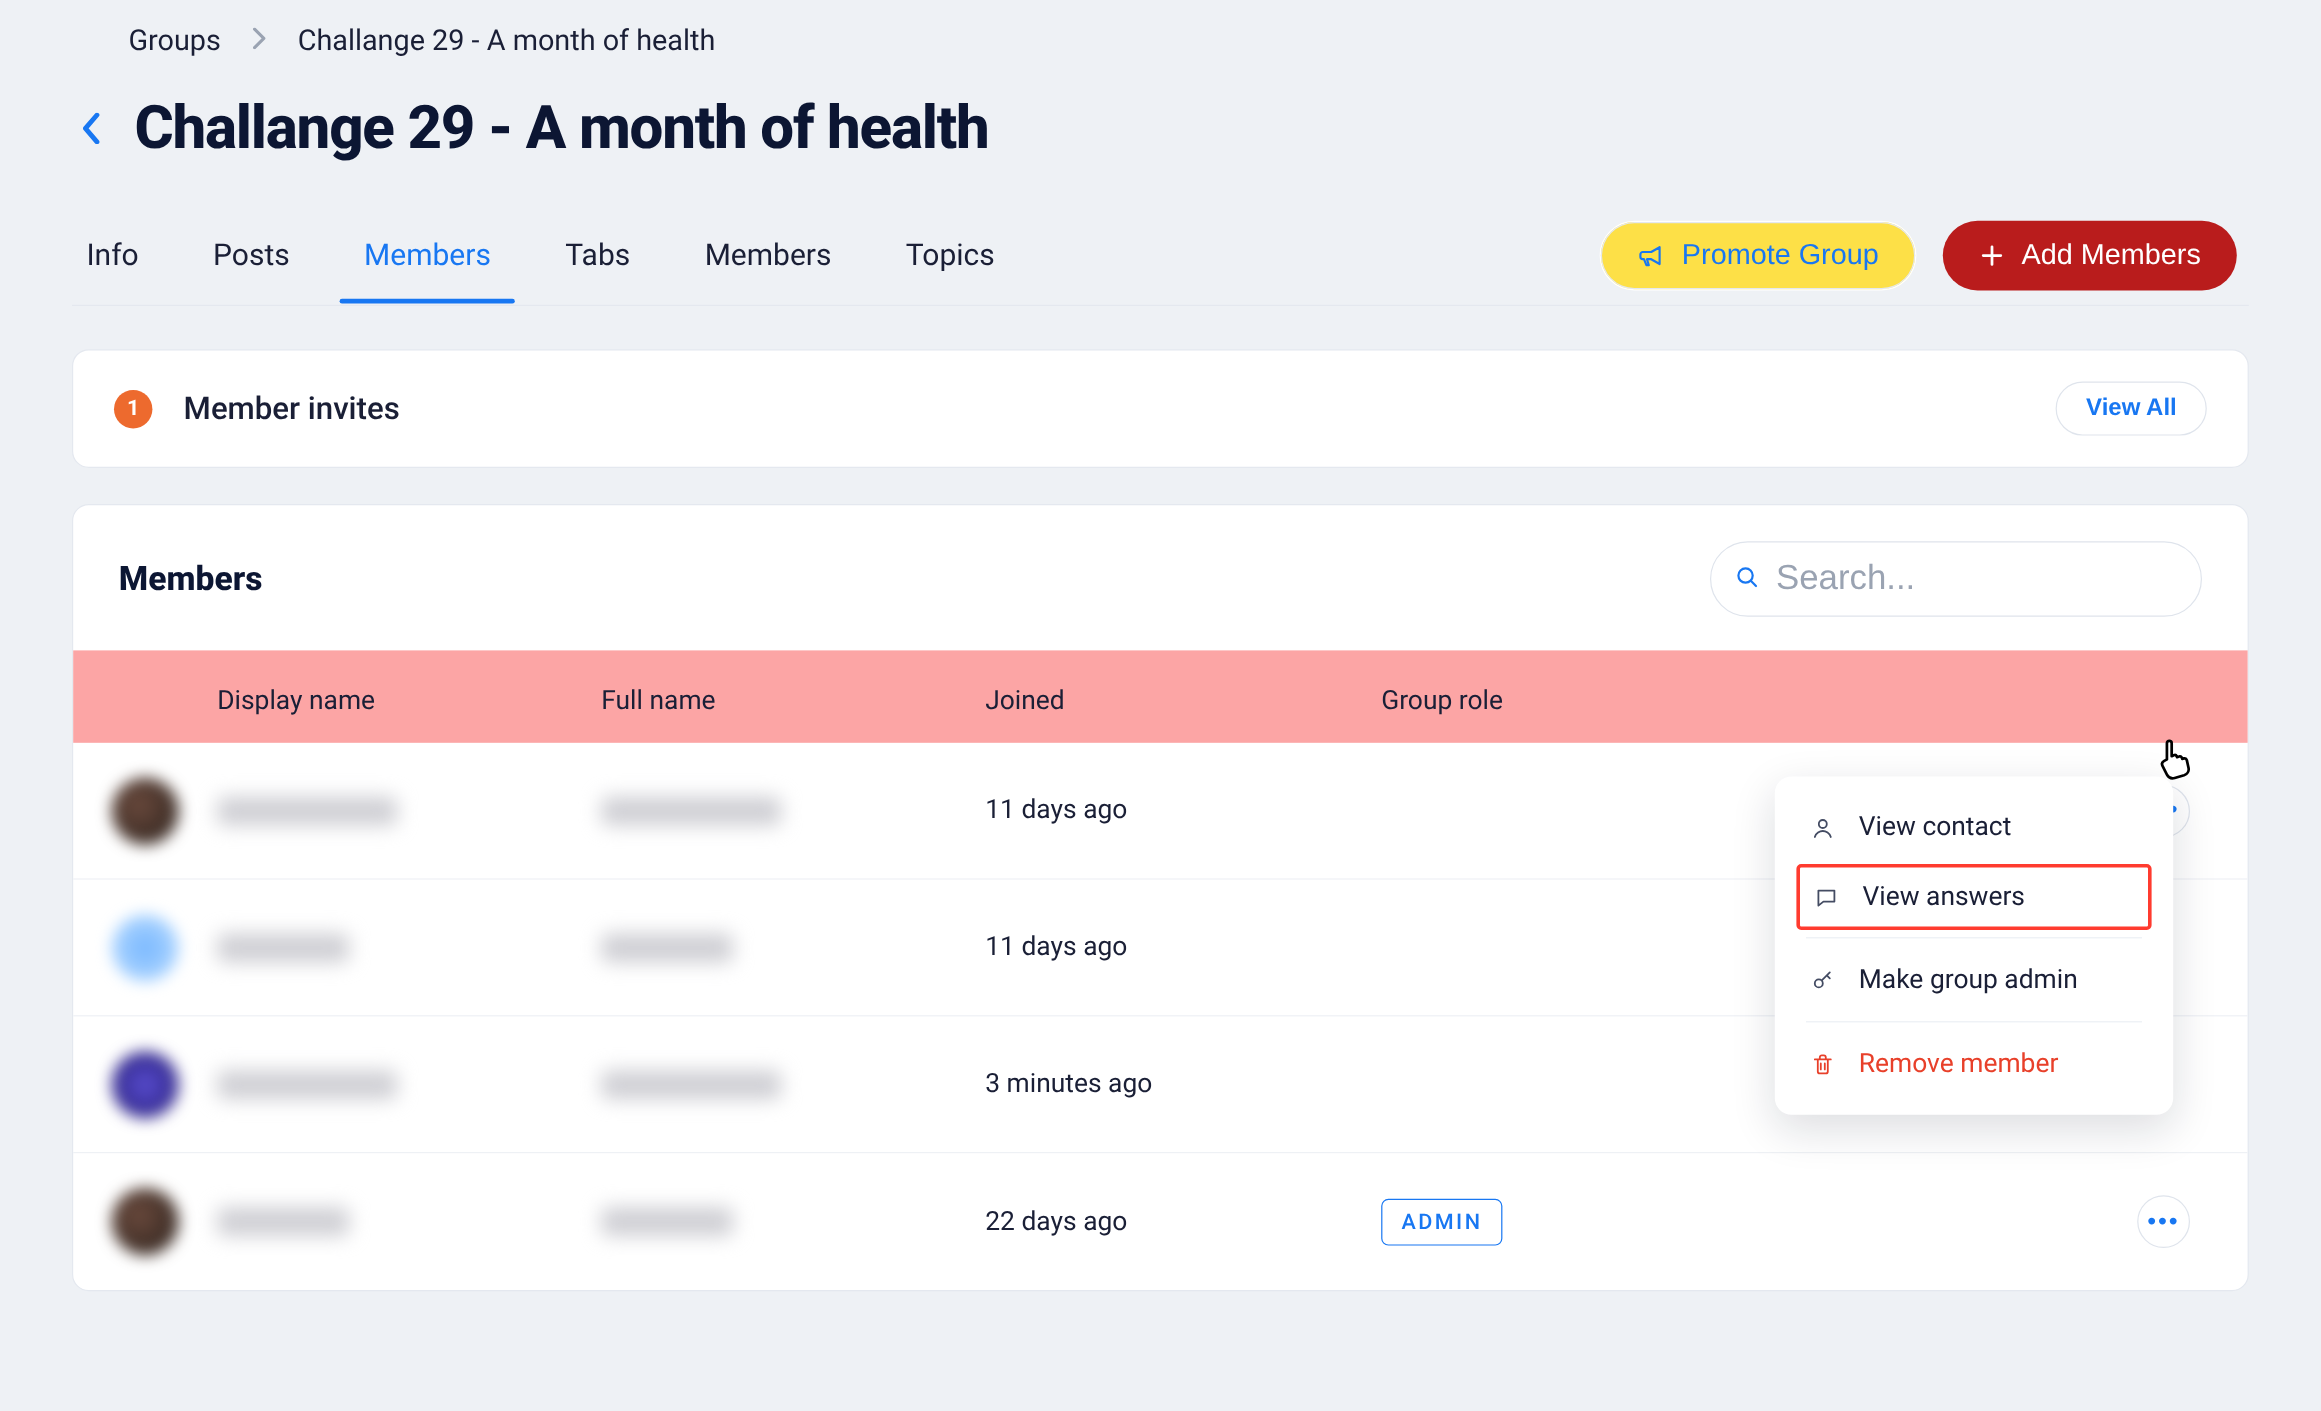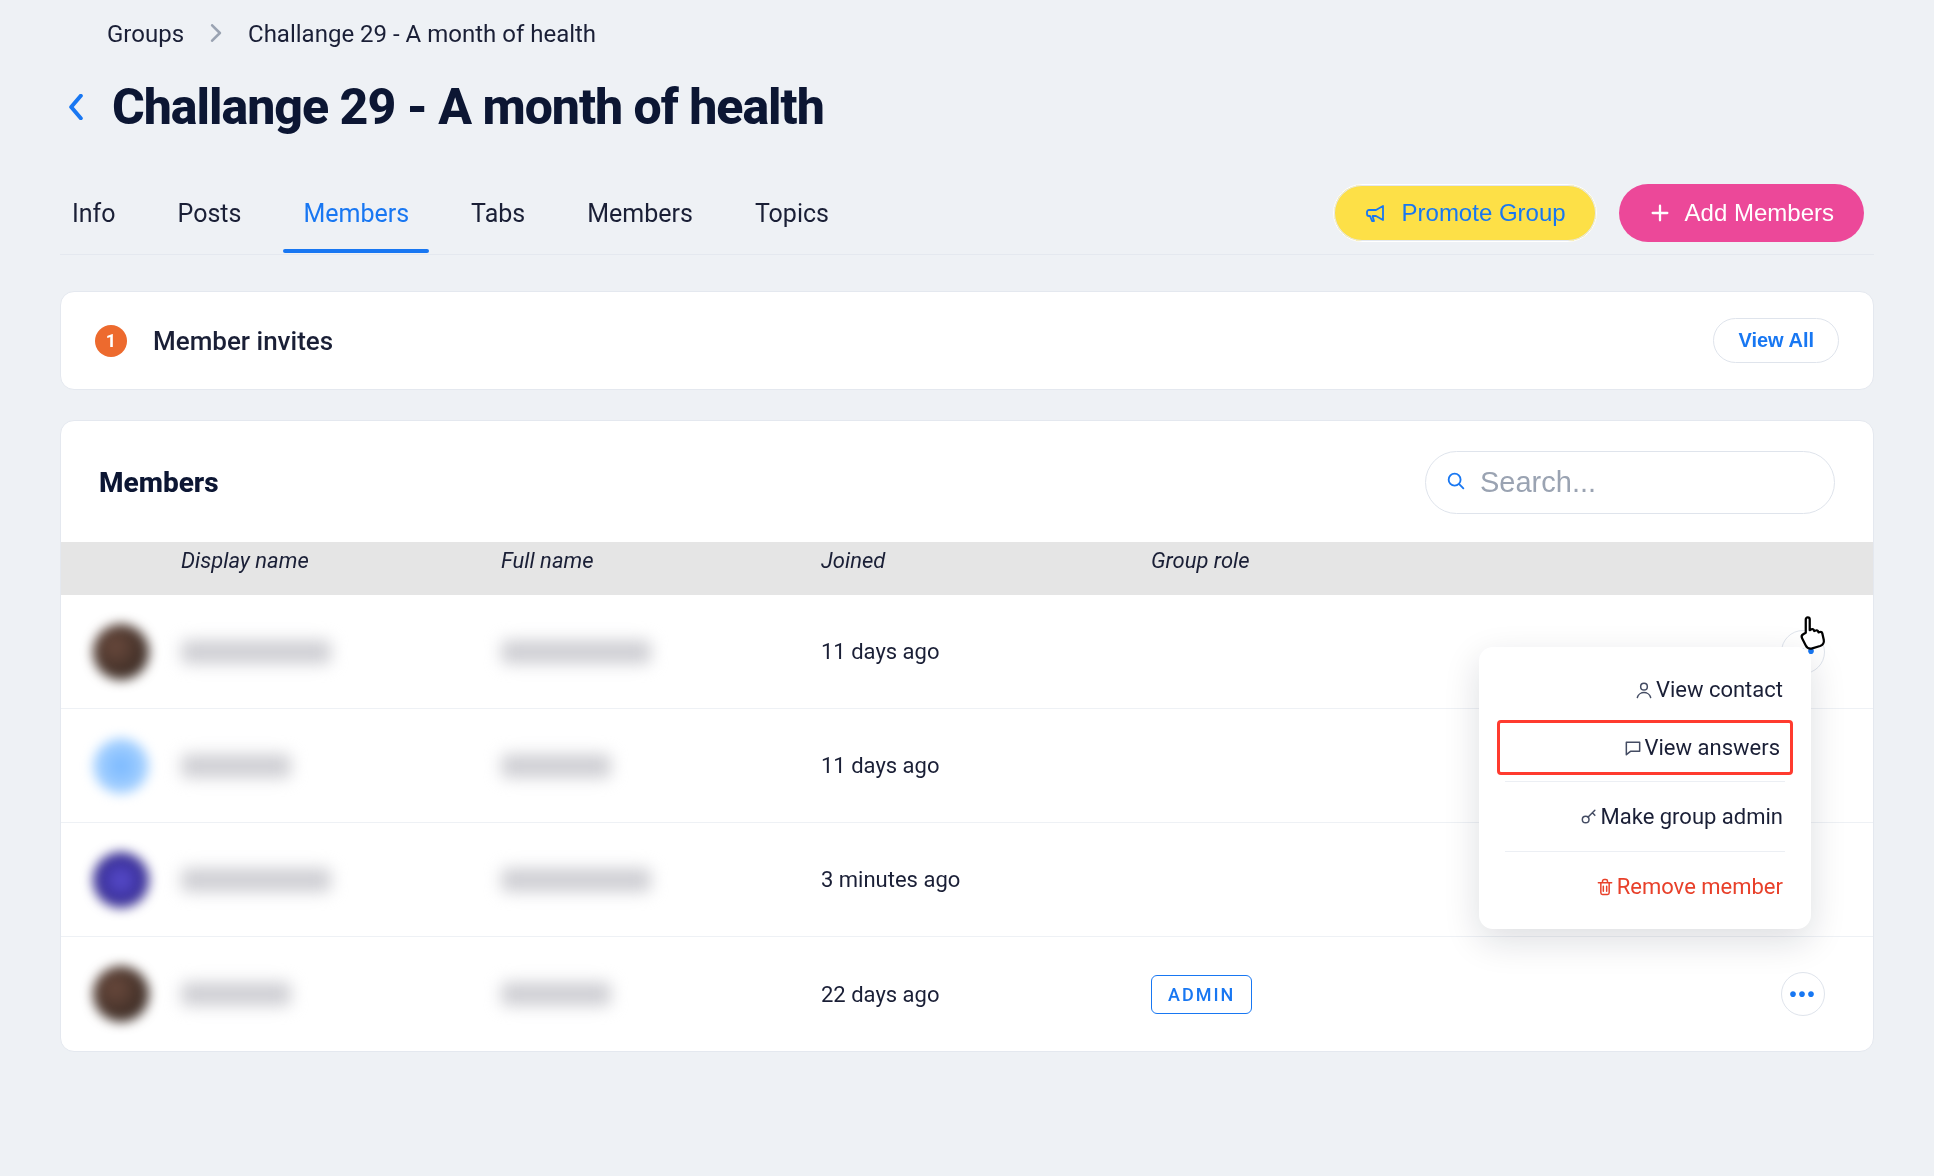--- a/index.html
+++ b/index.html
@@ -102,21 +102,21 @@
     border: none;
     white-space: nowrap;
   }
   .btn-outline {
     background: #fde047;
     color: #1877f2;
     border: 1px solid #fff;
     box-shadow: 0 0 0 1px #e4e8ef inset;
   }
   .btn-primary {
-    background: #ec4899;
+    background: #b91c1c;
     color: #fff;
   }
   .icon { display: inline-flex; }
   
   .invites-card {
     background: #fff;
     border: 1px solid #e4e8ef;
     border-radius: 14px;
     padding: 26px 34px;
     display: flex;
@@ -189,26 +189,25 @@
     position: absolute;
     left: 20px;
     top: 50%;
     transform: translateY(-50%);
     color: #1877f2;
   }
   
   .thead {
     display: grid;
     grid-template-columns: 120px 320px 320px 330px 330px 1fr;
-    background: #e5e5e5;
-    padding: 6px 38px 22px 0;
+    background: #fca5a5;
+    padding: 30px 38px 22px 0;
     font-size: 22px;
     color: #1a1f36;
     align-items: center;
-    font-style: italic;
   }
   .th { padding-left: 0; }
   .tbody .trow {
     display: grid;
     grid-template-columns: 120px 320px 320px 330px 330px 1fr;
     align-items: center;
     border-bottom: 1px solid #eef1f5;
     padding: 24px 38px 24px 0;
     min-height: 114px;
     position: relative;
@@ -272,25 +271,25 @@
     width: 332px;
     background: #fff;
     border-radius: 14px;
     box-shadow: 0 12px 36px rgba(16,24,40,0.14);
     padding: 14px 0;
     z-index: 50;
   }
   .dropdown-item {
     display: flex;
     align-items: center;
+    gap: 18px;
     padding: 16px 28px;
     font-size: 22px;
     color: #1a1f36;
     cursor: pointer;
-    justify-content: flex-end;
   }
   .dropdown-item.highlight {
     border: 3px solid #ff3b2f;
     border-radius: 4px;
     margin: 2px 18px;
     padding: 12px 10px;
   }
   .dropdown-item.danger { color: #e8402a; }
   .dropdown-divider {
     height: 1px;

